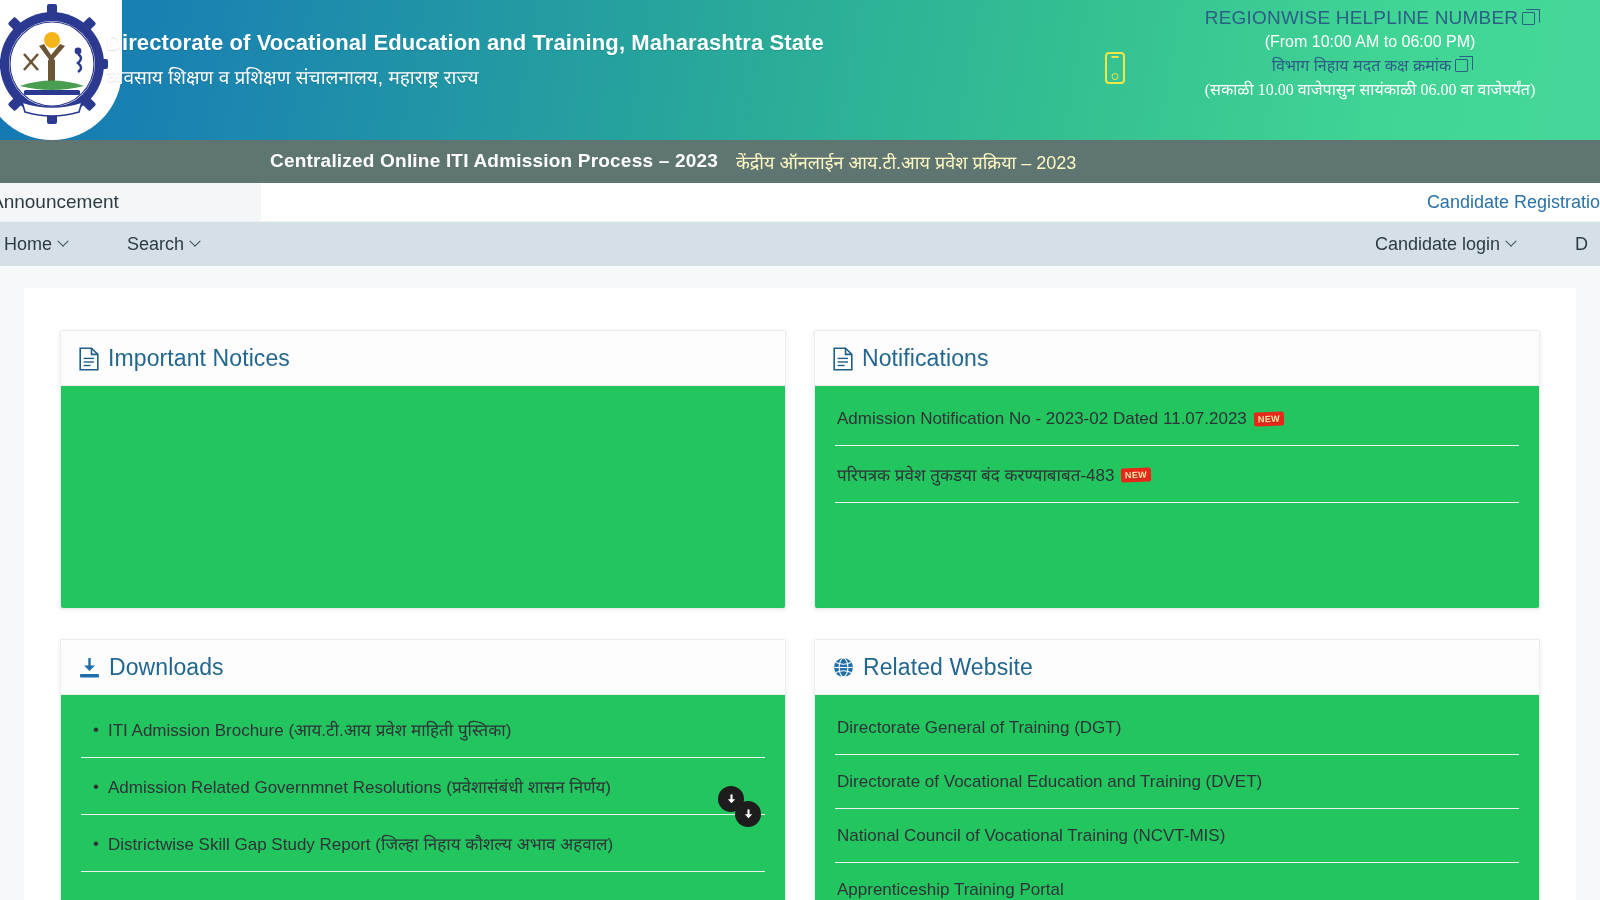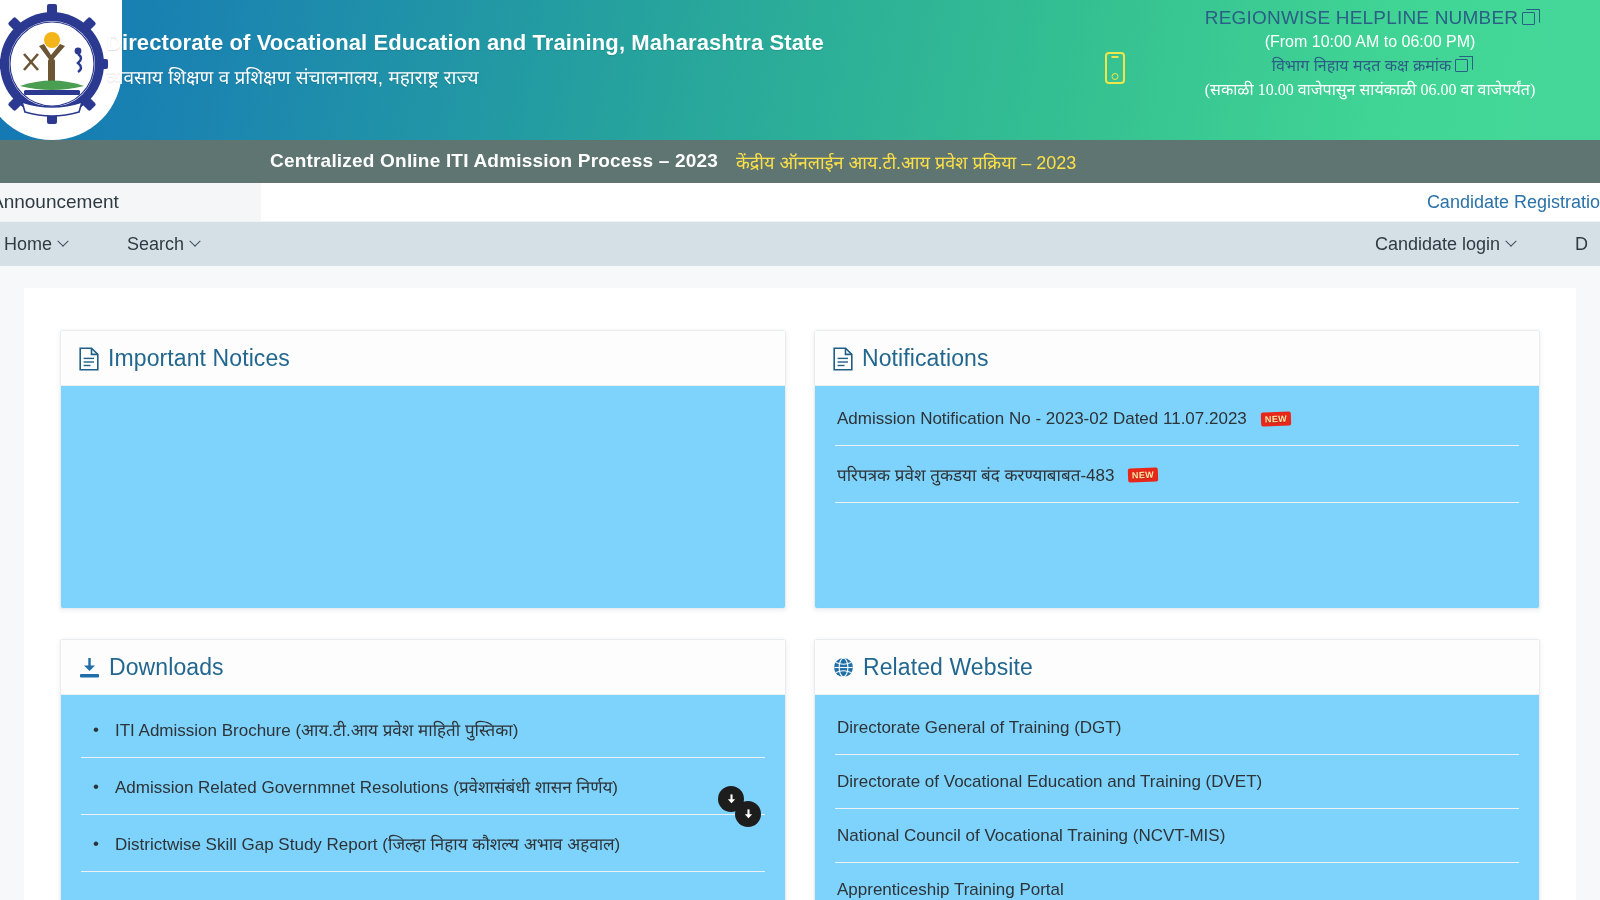--- a/index.html
+++ b/index.html
@@ -145,21 +145,21 @@
   }
   .titlebar-inner { display: flex; align-items: flex-start; gap: 18px; }
   .titlebar-en {
     color: #ffffff;
     font-size: 19px;
     font-weight: bold;
     letter-spacing: .2px;
     white-space: nowrap;
   }
   .titlebar-mr {
-    color: #fde047;
+    color: #fef9c3;
     font-size: 18px;
     font-weight: normal;
     white-space: nowrap;
   }
 
   
   .announcement {
     height: 39px;
     background: #ffffff;
     display: flex;
@@ -243,21 +243,21 @@
     min-height: 612px;
     padding: 42px 36px 0 36px;
   }
   .panel-grid {
     display: grid;
     grid-template-columns: 1fr 1fr;
     column-gap: 28px;
     row-gap: 30px;
   }
   .panel {
-    background: #7dd3fc;
+    background: #22c55e;
     border: 1px solid #e9edf0;
     border-radius: 3px;
     box-shadow: 0 1px 4px rgba(40,60,80,.10);
   }
   .panel-head {
     background: #fdfdfe;
     border-bottom: 1px solid #eceff2;
     padding: 14px 18px 13px 18px;
     display: flex;
     align-items: center;
@@ -276,21 +276,21 @@
   .panel-downloads .panel-body { height: 218px; position: relative; }
   .panel-related .panel-body { height: 218px; }
 
   .list-row {
     padding: 17px 2px 16px 2px;
     border-bottom: 1px solid #eef1f3;
     font-size: 17px;
     color: #2e3338;
     display: flex;
     align-items: center;
-    gap: 14px;
+    gap: 7px;
     cursor: pointer;
     white-space: nowrap;
   }
   .list-row:last-child { border-bottom: 1px solid #eef1f3; }
   .list-row.dl { padding-left: 12px; }
   .bullet { color: #2e3338; margin-right: 2px; }
 
   .badge-new {
     display: inline-block;
     background: #e8271b;

